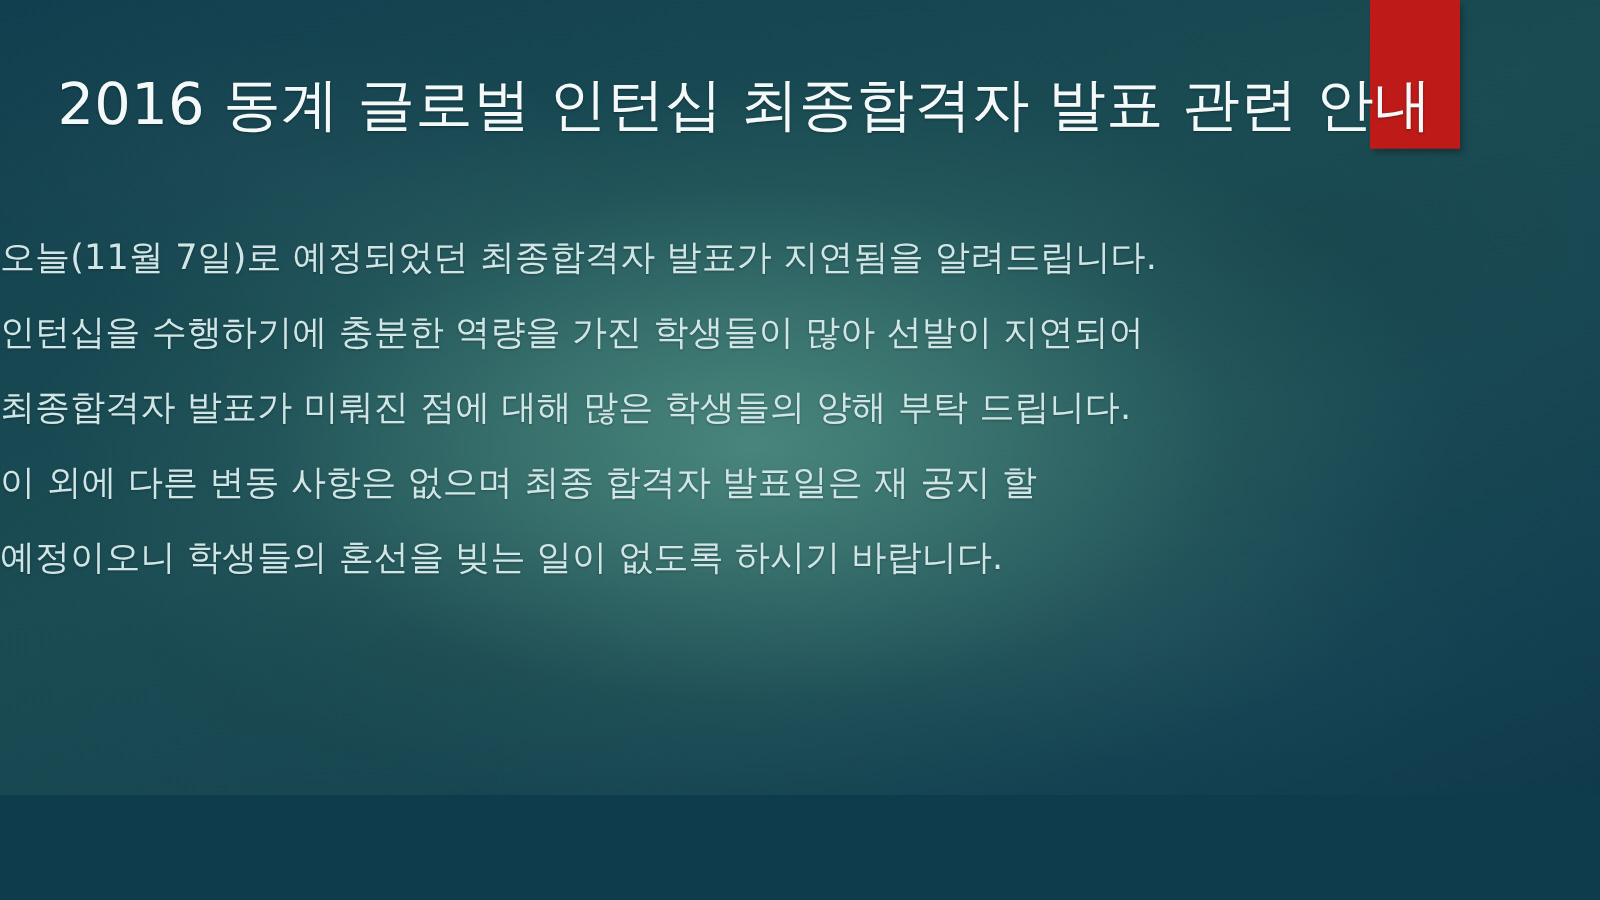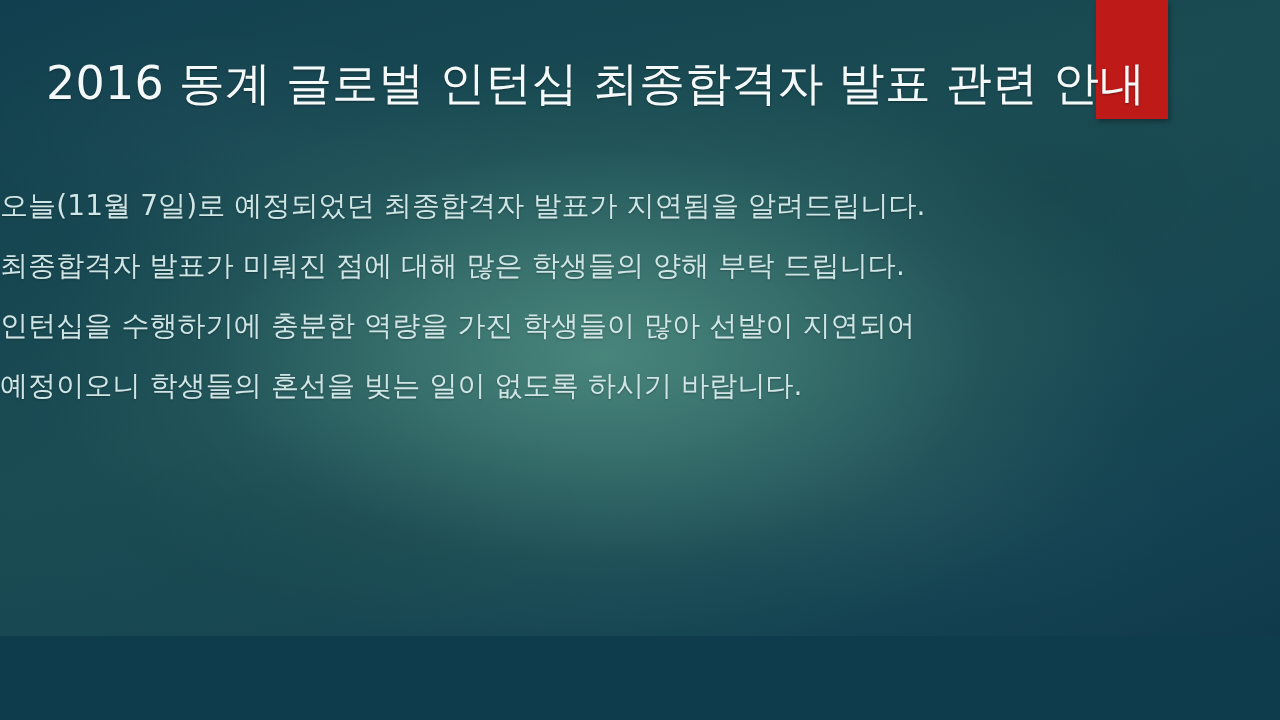--- a/index.html
+++ b/index.html
@@ -123,20 +123,21 @@
 <body>
 
 <div class="slide">
 
   <div class="accent-bar"></div>
 
   <div class="slide-title">2016 동계 글로벌 인턴십 최종합격자 발표 관련 안내</div>
 
   <div class="body-block">
     <div class="body-line">오늘(11월 7일)로  예정되었던 최종합격자 발표가 지연됨을 알려드립니다.</div>
+    <div class="body-line">인턴십을 수행하기에 충분한 역량을 가진 학생들이 많아 선발이 지연되어</div>
     <div class="body-line">최종합격자 발표가 미뤄진 점에 대해 많은 학생들의 양해 부탁 드립니다.</div>
-    <div class="body-line">인턴십을 수행하기에 충분한 역량을 가진 학생들이 많아 선발이 지연되어</div>
+    <div class="body-line">이 외에 다른 변동 사항은 없으며 최종 합격자 발표일은 재 공지 할</div>
     <div class="body-line">예정이오니 학생들의 혼선을 빚는 일이 없도록 하시기 바랍니다.</div>
   </div>
 
 
 
 </div>
 
 </body></html>

